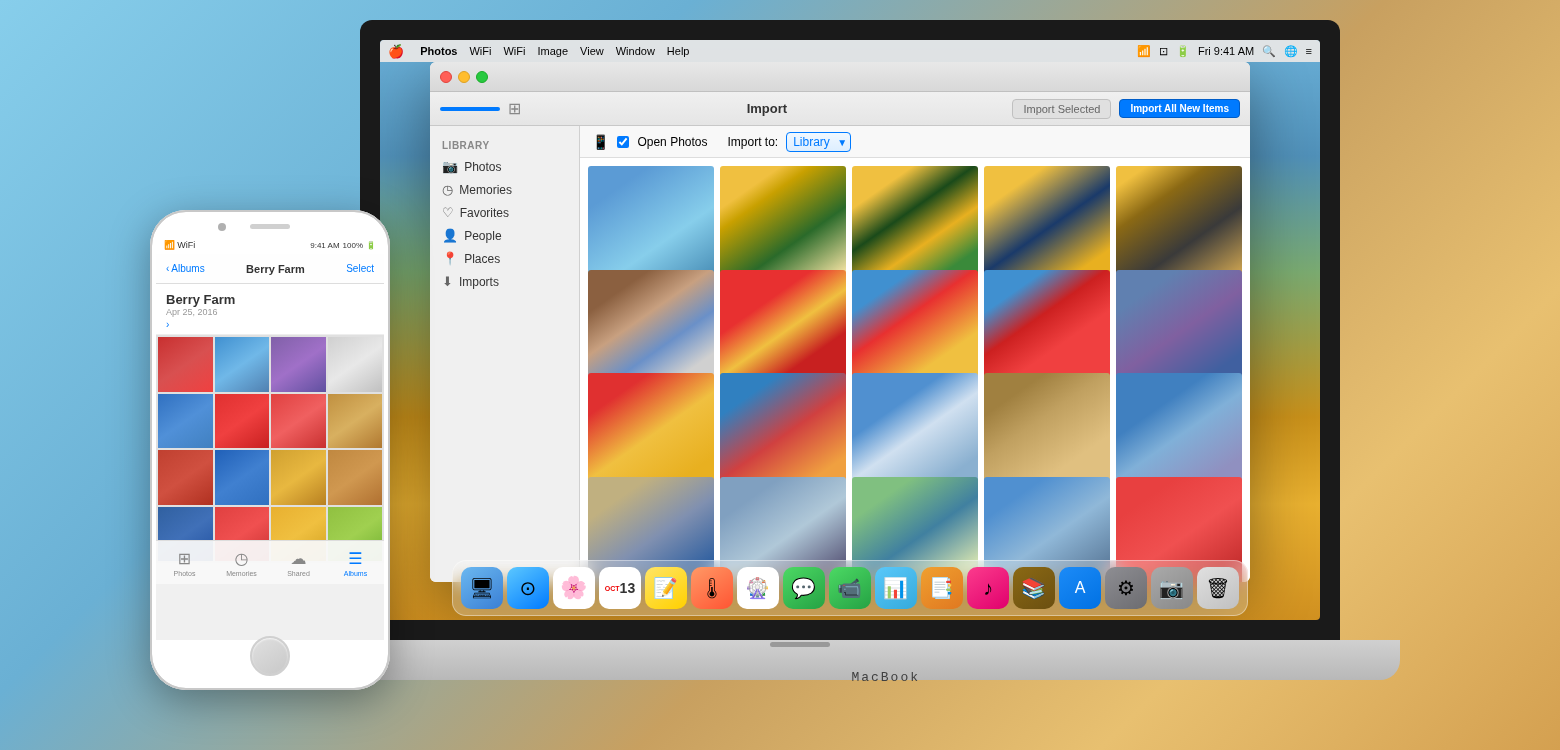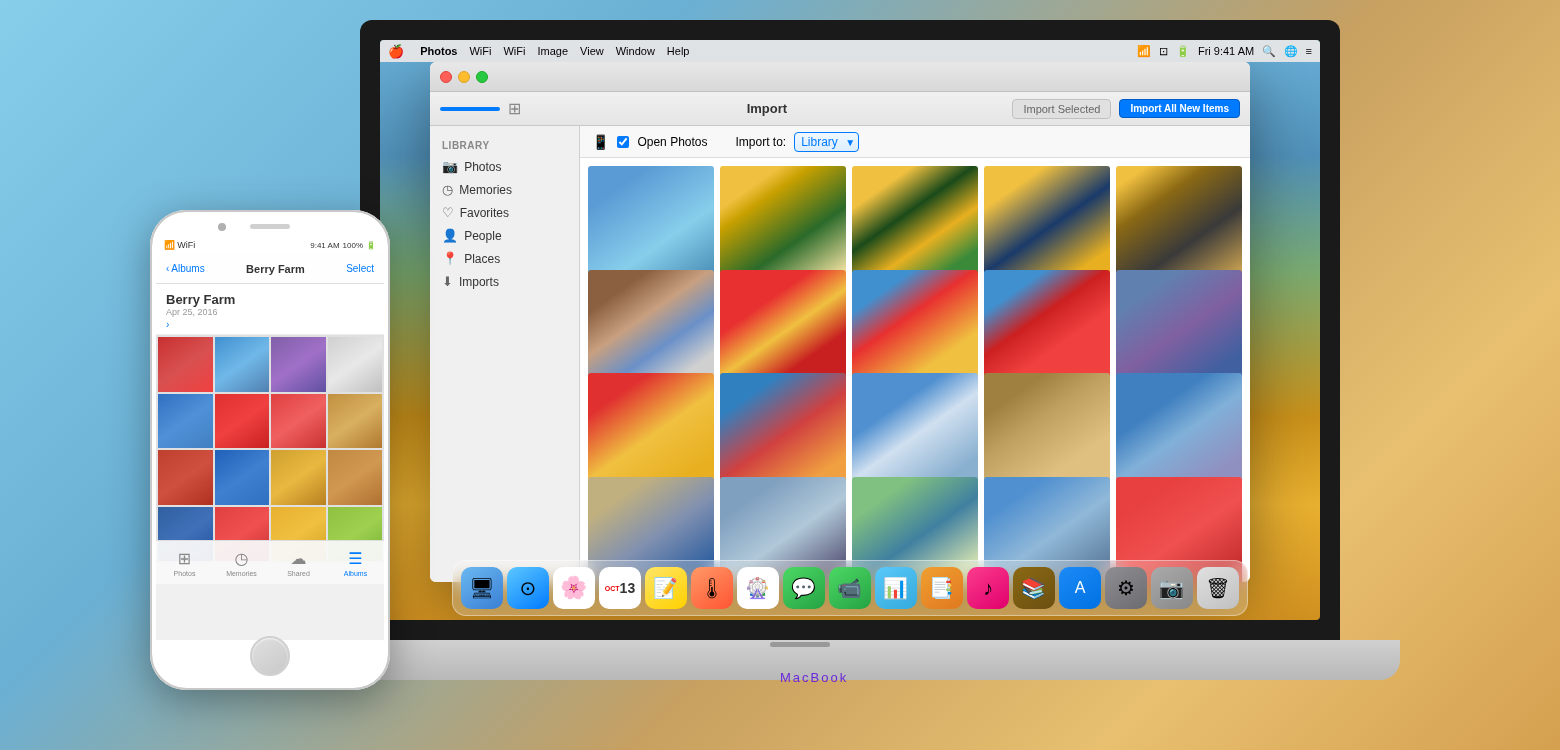--- a/index.html
+++ b/index.html
@@ -47,25 +47,26 @@
       width: 1100px;
       height: 40px;
       background: linear-gradient(180deg, #d0d0d0 0%, #b8b8b8 100%);
       border-radius: 0 0 20px 20px;
     }
     .macbook-label {
       position: absolute;
       top: 650px;
       left: 480px;
       width: 140px;
-      text-align: left;
-      color: #6d28d9;
+      text-align: right;
+      color: #404040;
       font-size: 13px;
       font-weight: 300;
       letter-spacing: 2px;
+      font-family: Liberation Mono, monospace;
     }
     .macbook-notch {
       width: 60px;
       height: 5px;
       background: #999;
       border-radius: 3px;
       position: absolute;
       top: 2px;
       left: 470px;
     }
@@ -580,21 +581,21 @@
               <span>Imports</span>
             </div>
           </div>
 
           <div class="content-area">
 
             <div class="import-subbar">
               <span class="phone-icon-small">📱</span>
               <input type="checkbox" class="open-photos-cb" checked="" style="">
               <span>Open Photos</span>
-              <span style="margin-left:20px;text-align:right;">Import to:</span>
+              <span style="margin-left:12px;text-align:right;">Import to:</span>
               <div class="select-wrapper">
                 <select class="import-to-select">
                   <option>Library</option>
                 </select>
                 <span class="select-arrow">▼</span>
               </div>
             </div>
 
             <div class="photo-grid">
               <div class="photo-thumb photo-1"></div>

